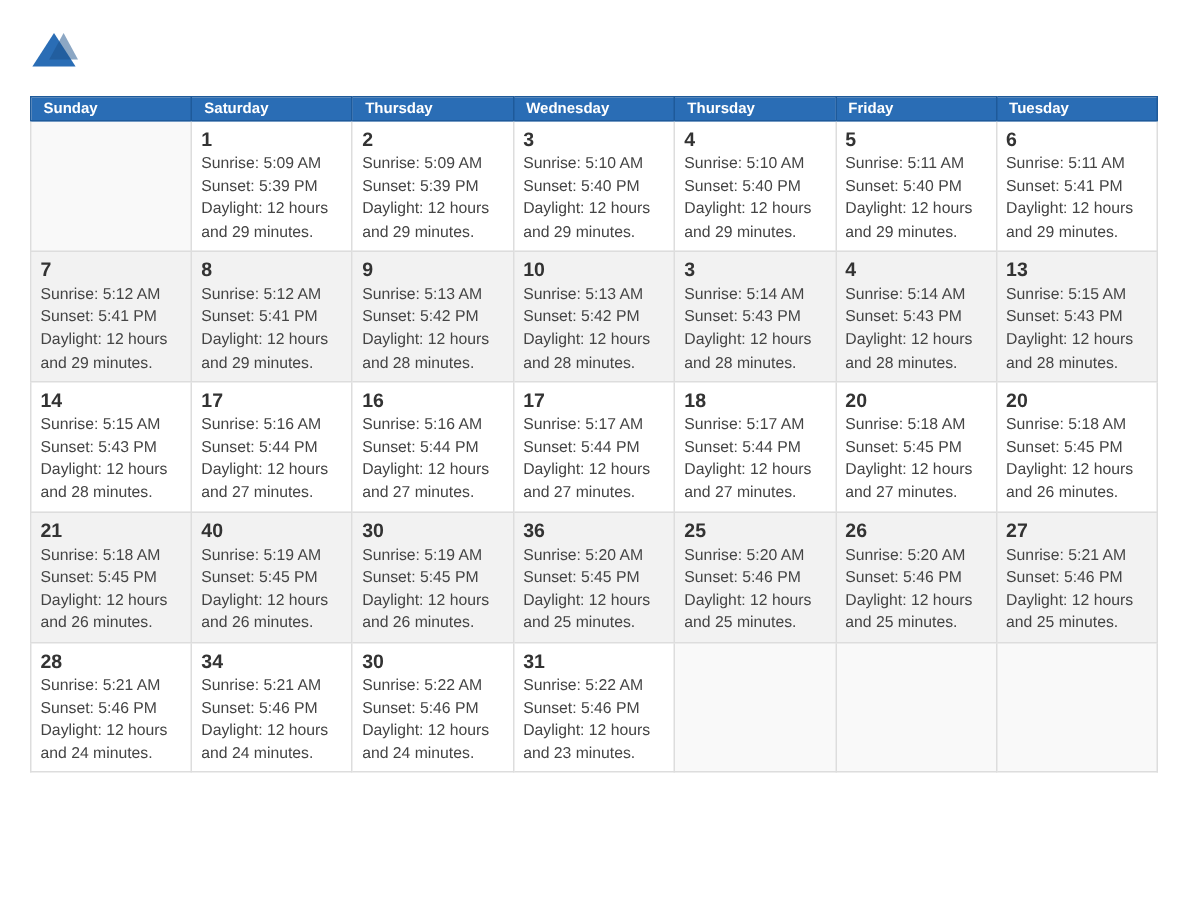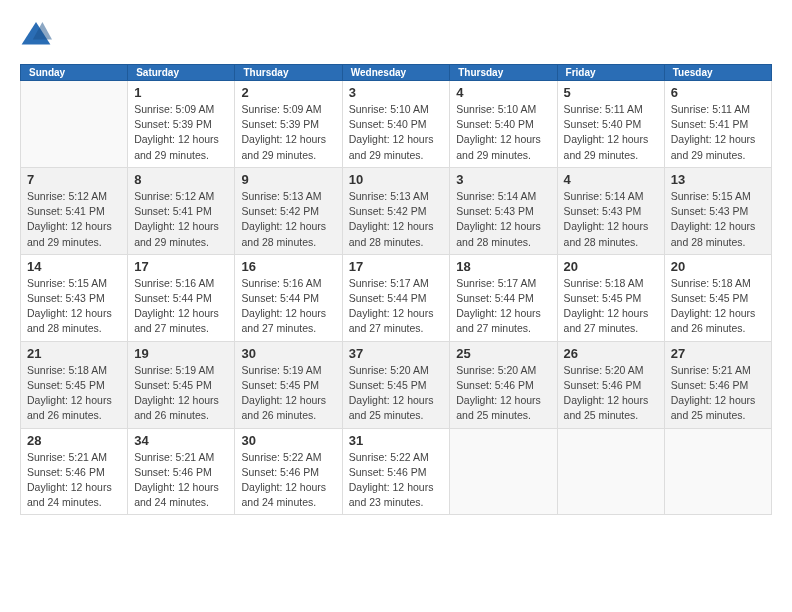--- a/index.html
+++ b/index.html
@@ -263,35 +263,35 @@
       </tr>
       <tr class="row-shaded">
         <td>
           <span class="day-number">21</span>
           <div class="day-info" style="white-space: pre-line;">Sunrise: 5:18 AM
 Sunset: 5:45 PM
 Daylight: 12 hours
 and 26 minutes.</div>
         </td>
         <td>
-          <span class="day-number">19</span>
+          <span class="day-number">40</span>
           <div class="day-info" style="white-space: pre-line;">Sunrise: 5:19 AM
 Sunset: 5:45 PM
 Daylight: 12 hours
 and 26 minutes.</div>
         </td>
         <td>
           <span class="day-number">30</span>
           <div class="day-info" style="white-space: pre-line;">Sunrise: 5:19 AM
 Sunset: 5:45 PM
 Daylight: 12 hours
 and 26 minutes.</div>
         </td>
         <td>
-          <span class="day-number">37</span>
+          <span class="day-number">36</span>
           <div class="day-info" style="white-space: pre-line;">Sunrise: 5:20 AM
 Sunset: 5:45 PM
 Daylight: 12 hours
 and 25 minutes.</div>
         </td>
         <td>
           <span class="day-number">25</span>
           <div class="day-info" style="white-space: pre-line;">Sunrise: 5:20 AM
 Sunset: 5:46 PM
 Daylight: 12 hours

